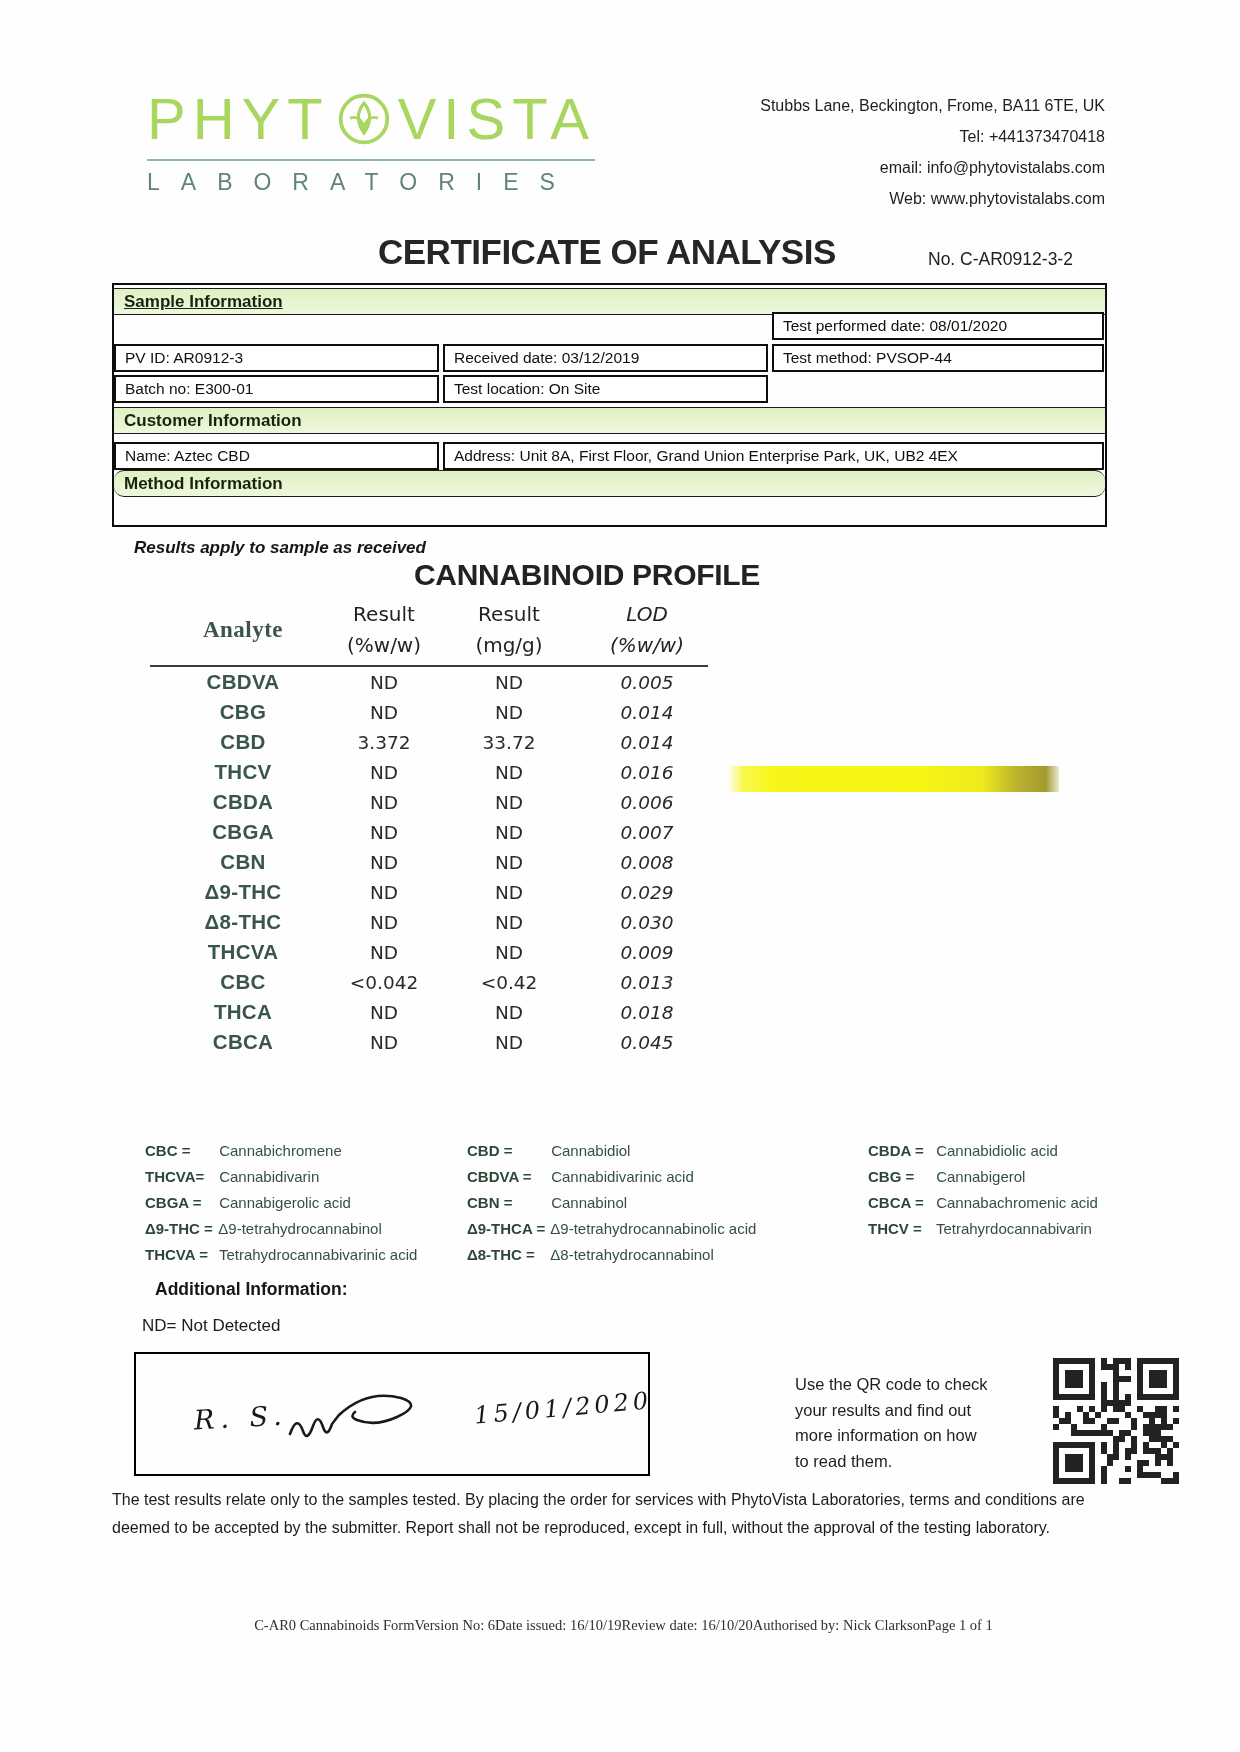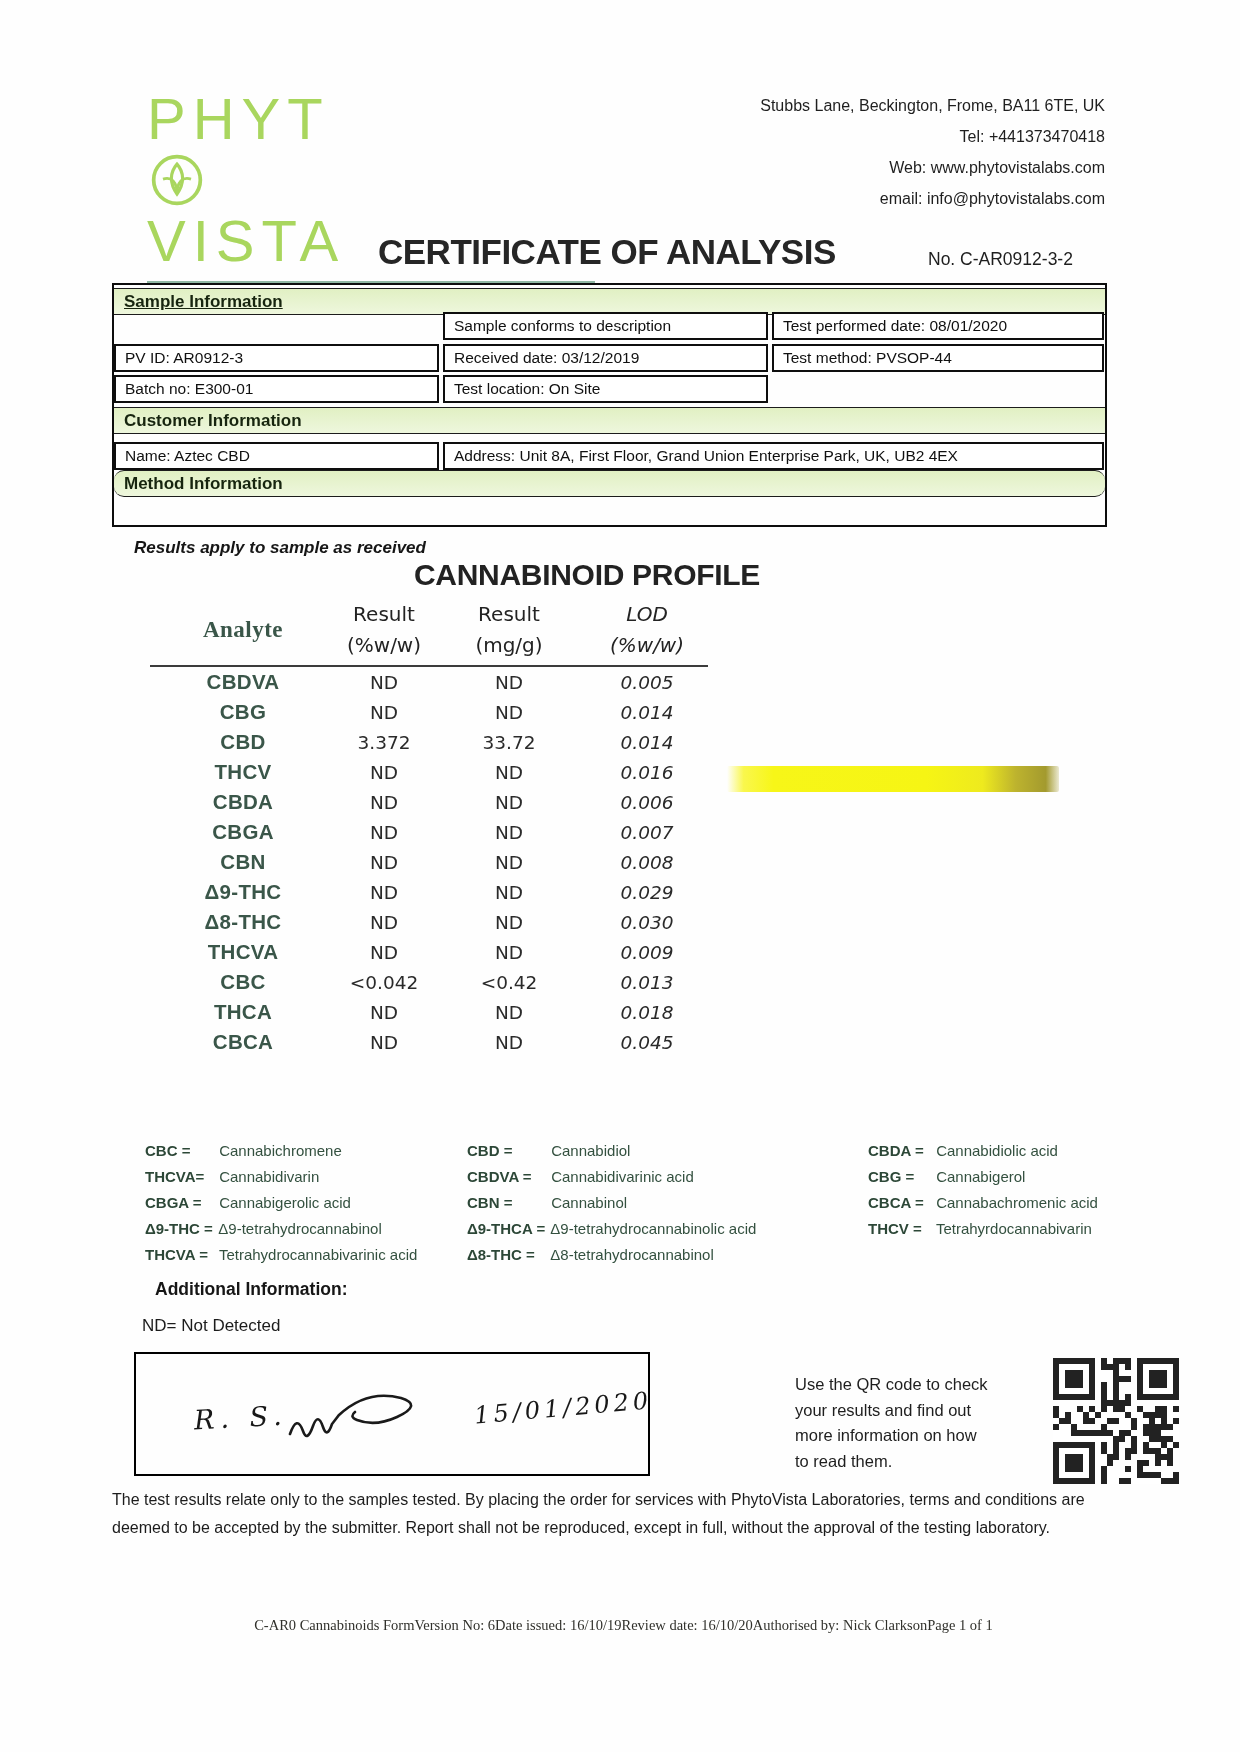--- a/index.html
+++ b/index.html
@@ -2,22 +2,22 @@
 <html><head>
 <meta charset="utf-8">
 <style>
   html,body{margin:0;padding:0;background:#ffffff;}
   .page{position:relative;width:1240px;height:1752px;background:#fefefe;
         font-family:"Liberation Sans",sans-serif;color:#1a1a1a;overflow:hidden;}
   .abs{position:absolute;}
 
   
   .logo{left:147px;top:90px;}
-  .logo-word{display:flex;align-items:flex-start;gap:4px;font-size:58px;line-height:1;
-             letter-spacing:7px;color:#a9d65e;font-weight:400;flex-direction:column;}
+  .logo-word{display:flex;align-items:center;gap:4px;font-size:58px;line-height:1;
+             letter-spacing:7px;color:#a9d65e;font-weight:400;}
   .logo-word span{white-space:nowrap;}
   .leaf{width:56px;height:56px;margin:0 2px;}
   .logo-sub{margin-top:11px;border-top:2.5px solid #8fb7a3;padding-top:8px;
             font-size:23px;letter-spacing:21px;color:#5e8578;white-space:nowrap;width:448px;}
   .contact{right:135px;top:90px;text-align:right;font-size:16px;line-height:31px;color:#1f1f1f;}
 
   
   .doc-title{left:378px;top:232px;font-size:35px;font-weight:bold;letter-spacing:-0.5px;color:#262626;}
   .cert-no{left:928px;top:249px;font-size:17.5px;color:#1e1e1e;}
 
@@ -88,32 +88,31 @@
         <path d="M45 29 C36 26 30 32 30 45" fill="none" stroke="#a9d65e" stroke-width="3"></path>
       </svg>
       <span>VISTA</span>
     </div>
     <div class="logo-sub">LABORATORIES</div>
   </div>
 
   <div class="abs contact">
     <div>Stubbs Lane, Beckington, Frome, BA11 6TE, UK</div>
     <div>Tel: +441373470418</div>
+    <div>email: info@phytovistalabs.com</div>
     <div>Web: www.phytovistalabs.com</div>
-    <div>email: info@phytovistalabs.com</div>
   </div>
 
   <div class="abs doc-title">CERTIFICATE OF ANALYSIS</div>
   <div class="abs cert-no">No. C-AR0912-3-2</div>
 
   <div class="abs info-wrap">
     <div class="ibar u" style="top:3px;">
       <span>Sample Information</span>
     </div>
-    <div class="icell" style="top:27px;left:329px;width:325px;">Sample conforms to description</div>
     <div class="icell" style="top:27px;left:658px;width:332px;">Test performed date: 08/01/2020</div>
 
     <div class="icell" style="top:59px;left:0;width:325px;">PV ID: AR0912-3</div>
     <div class="icell" style="top:59px;left:329px;width:325px;">Received date: 03/12/2019</div>
     <div class="icell" style="top:59px;left:658px;width:332px;">Test method: PVSOP-44</div>
 
     <div class="icell" style="top:90px;left:0;width:325px;">Batch no: E300-01</div>
     <div class="icell" style="top:90px;left:329px;width:325px;">Test location: On Site</div>
 
     <div class="ibar" style="top:122px;">

